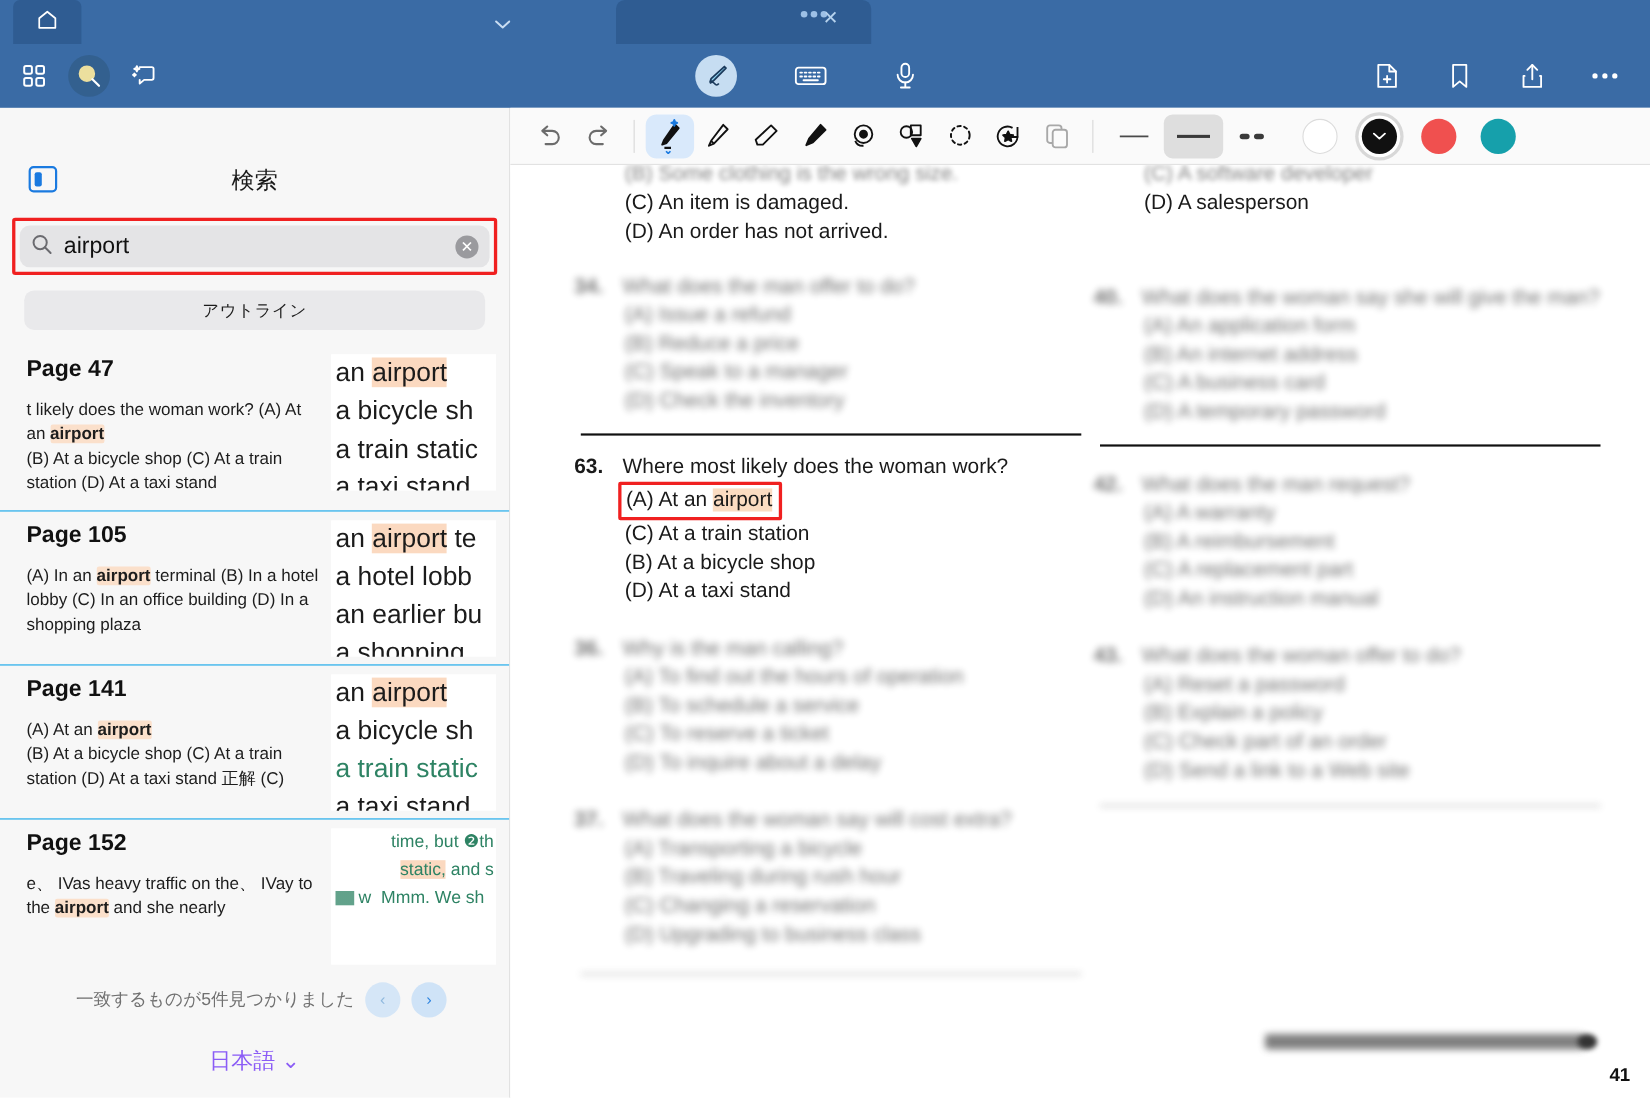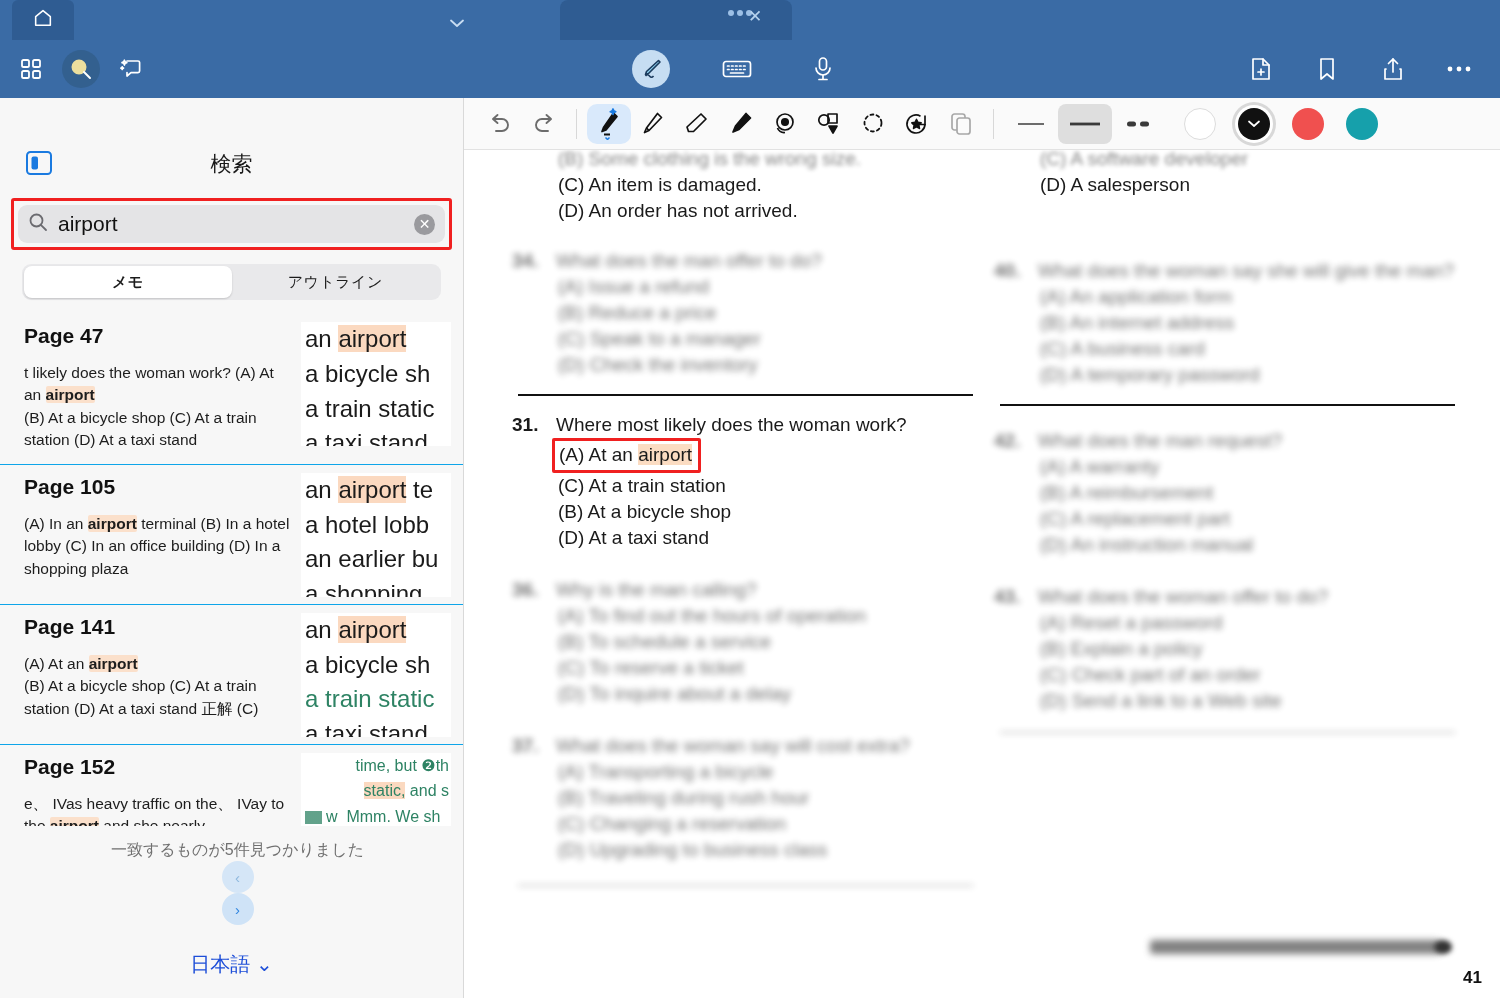--- a/index.html
+++ b/index.html
@@ -114,33 +114,32 @@
   }
   .res-thumb .hl { background: #fbd9c0; }
   .res-thumb .gr { color: #2e8364; }
   .res-thumb.small { font-size: 16px; line-height: 1.6; color: #2e8364; text-align: right; padding-right: 2px;}
   .res-thumb.small .hl { background: #fbd9c0; color: #2e8364; }
   .flagbox { display: inline-block; width: 17px; height: 13px; background:
      linear-gradient(45deg,#2e8364 0,#2e8364 100%); vertical-align: middle; margin-right:4px; opacity:.75;}
 
   .sb-footer { flex: none; padding-bottom: 6px; }
   .count-row {
-    display: flex; align-items: center; justify-content: center; 
+    display: flex; align-items: center; justify-content: center; gap: 10px;
     padding: 14px 0 4px 12px;
-    flex-direction: column;
   }
   .count-text { font-size: 16px; color: #707070; }
   .nav-circle {
     width: 32px; height: 32px; border-radius: 50%; background: #cfe3f7;
     display: flex; align-items: center; justify-content: center;
     color: #2f85e0; font-size: 15px;
   }
   .nav-circle.dim { color: #8fb9de; background: #d5e6f7; }
   .lang-row { text-align: center; padding: 22px 0 14px 0; }
-  .lang-btn { font-size: 20px; color: #1d4ed8; }
+  .lang-btn { font-size: 20px; color: #8b5cf6; }
 
   
   .main { flex: 1; display: flex; flex-direction: column; min-width: 0; background: #fff; }
 
   .draw-toolbar {
     height: 52px; background: #fafafa; border-bottom: 1px solid #e2e2e2;
     display: flex; align-items: center; padding: 0 14px; flex: none; position: relative;
     overflow: hidden;
   }
   .dt-btn {
@@ -156,21 +155,21 @@
   .stroke-btn.sel { background: #dedede; }
   .swatch { width: 32px; height: 32px; border-radius: 50%; flex: none; }
   .swatch.white { background: #fff; border: 1px solid #dcdcdc; }
   .swatch.sel-ring {
     box-shadow: 0 0 0 3px #fff, 0 0 0 6px #d8d8d8;
     display: flex; align-items: center; justify-content: center; color: #fff;
   }
 
   .page-area { flex: 1; position: relative; overflow: hidden; background: #fff; }
   .pcol { position: absolute; top: 0; font-size: 19px; color: #1a1a1a; line-height: 1.37; }
-  .pcol.left { left: 48px; width: 470px; }
+  .pcol.left { left: 58px; width: 470px; }
   .pcol.right { left: 530px; width: 470px; }
   .blur { filter: blur(3.2px); opacity: .62; }
   .blur-soft { filter: blur(2.2px); opacity: .55; }
   .qnum { display: inline-block; width: 44px; font-weight: 700; vertical-align: top; }
   .qtext { display: inline-block; width: calc(100% - 46px); vertical-align: top; }
   .opt { padding-left: 46px; }
   .hrule { border: none; border-top: 2px solid #111; margin: 16px 0 16px 6px; width: 455px; }
   .hrule.thin { border-top: 1px solid #555; }
   .hl-doc { background: #fbdcc2; }
   .ansbox {
@@ -319,21 +318,20 @@
               <circle cx="8.5" cy="8.5" r="6"></circle>
                 <path d="M12.8 12.8 L18 18"></path>
             </svg>
           </span>
           <input class="search-input" type="text" value="airport" style="">
           <span class="clear-btn">✕</span>
         </div>
       </div>
 
       <div class="seg">
-        <div class="seg-item active">メモ</div>
         <div class="seg-item">アウトライン</div>
       </div>
 
       <div class="results">
 
         <div class="result">
           <div class="res-left">
             <div class="res-page">Page 47</div>
             <div class="res-snip"><span>t likely does the woman work? (A) At an </span><span class="hl">airport</span><br><span>(B) At a bicycle shop (C) At a train station (D) At a taxi stand</span></div>
           </div>
@@ -520,21 +518,21 @@
             <div><span class="qnum">34.</span><span class="qtext">What does the man offer to do?</span></div>
             <div class="opt">(A) Issue a refund</div>
             <div class="opt">(B) Reduce a price</div>
             <div class="opt">(C) Speak to a manager</div>
             <div class="opt">(D) Check the inventory</div>
           </div>
 
           <hr class="hrule">
 
           <div>
-            <div><span class="qnum">31.</span><span class="qtext">Where most likely does the woman work?</span></div>
+            <div><span class="qnum">63.</span><span class="qtext">Where most likely does the woman work?</span></div>
             <div class="opt"><span class="ansbox">(A) At an <span class="hl-doc">airport</span></span></div>
             <div class="opt">(C) At a train station</div>
             <div class="opt">(B) At a bicycle shop</div>
             <div class="opt">(D) At a taxi stand</div>
           </div>
 
           <div class="blur" style="margin-top:26px">
             <div><span class="qnum">36.</span><span class="qtext">Why is the man calling?</span></div>
             <div class="opt">(A) To find out the hours of operation</div>
             <div class="opt">(B) To schedule a service</div>

